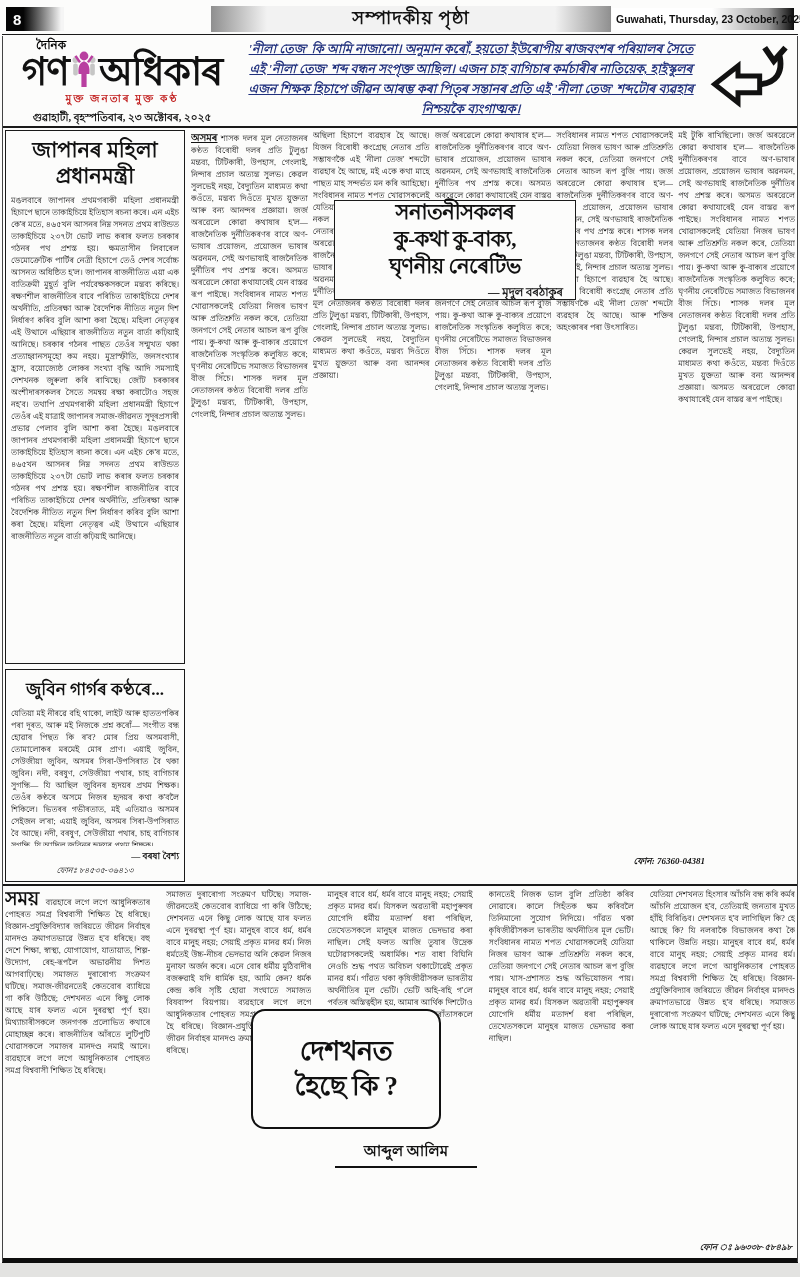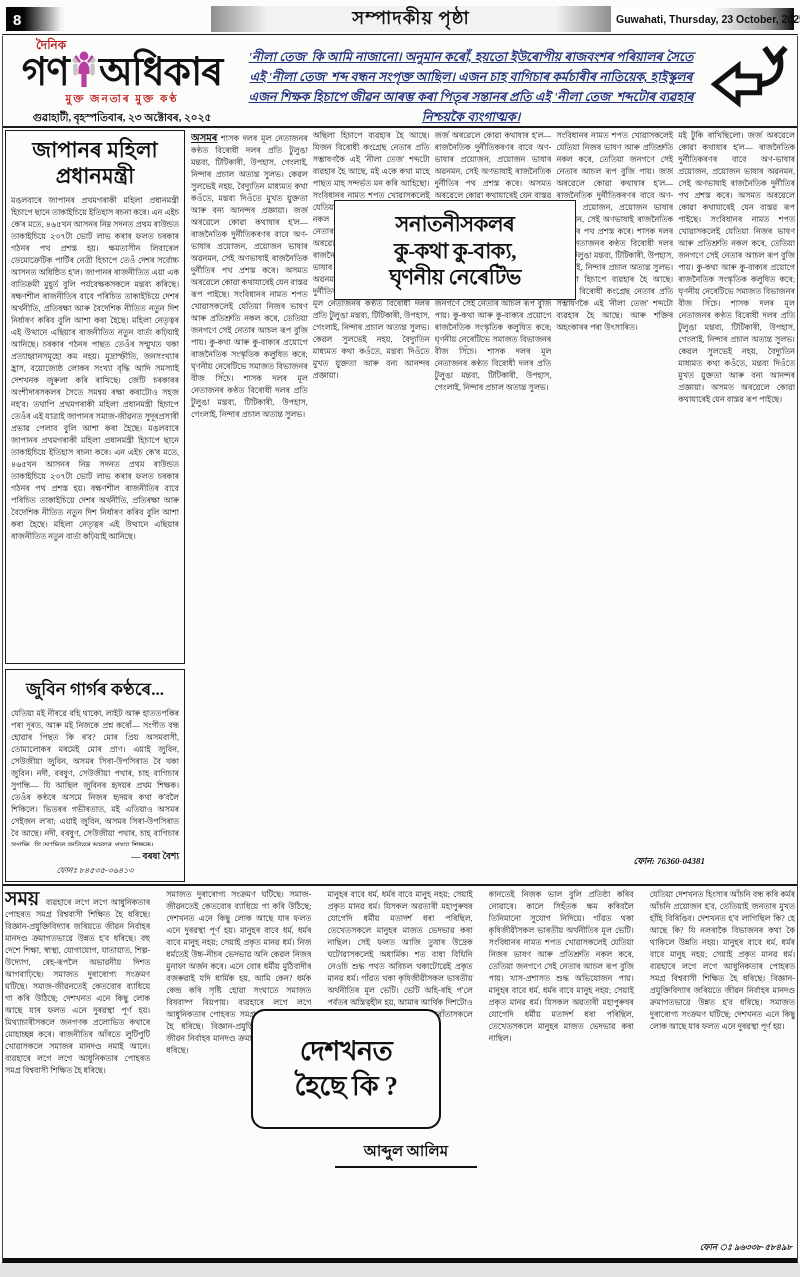--- a/index.html
+++ b/index.html
@@ -22,27 +22,27 @@
   .date-box span{font-family:"Liberation Sans",sans-serif;font-size:10.5px;font-weight:bold;
       font-stretch:condensed;padding-left:4px;white-space:nowrap;}
   .rule{position:absolute;left:2px;right:2px;background:#1a1a1a;}
   .r1{top:34px;height:1px;}
   .r2{top:126px;height:2px;}
   .r3{top:884px;height:2px;}
   .bottomline{position:absolute;left:2px;right:2px;top:1258px;height:5px;background:#0d0d0d;}
   
   .header{position:absolute;left:4px;right:4px;top:37px;height:88px;}
   .masthead{position:absolute;left:4px;top:2px;width:228px;text-align:center;}
-  .daily{color:#b91c1c;font-weight:bold;font-size:12px;text-align:left;padding-left:28px;line-height:1;}
+  .daily{color:#000000;font-weight:bold;font-size:12px;text-align:left;padding-left:28px;line-height:1;}
   .nameline{display:flex;align-items:flex-end;justify-content:center;gap:2px;line-height:.9;}
   .nm{font-size:39px;font-weight:bold;letter-spacing:-1px;}
   .person-ico{width:26px;height:38px;}
   .slogan{color:#c22020;font-weight:bold;font-size:10.5px;letter-spacing:2px;margin-top:2px;}
   .as-date{font-size:10.5px;font-weight:bold;margin-top:2px;}
-  .lead-quote{position:absolute;left:238px;width:458px;top:10px;text-align:center;
+  .lead-quote{position:absolute;left:238px;width:458px;top:2px;text-align:center;
       color:#20307d;font-weight:bold;font-style:italic;font-size:12.5px;line-height:1.6;
       text-decoration:underline;}
   .arrow-wrap{position:absolute;right:6px;top:4px;width:84px;height:80px;}
   
   .main{position:absolute;left:5px;right:5px;top:130px;height:752px;display:flex;gap:6px;}
   .leftcol{width:180px;flex:0 0 180px;display:flex;flex-direction:column;gap:5px;}
   .box{border:1.5px solid #1a1a1a;padding:4px 5px;overflow:hidden;background:#fcfcfb;}
   .box.ed{height:524px;display:flex;flex-direction:column;}
   .box.zu{flex:1;display:flex;flex-direction:column;}
   .ed-head{font-size:21px;font-weight:bold;text-align:center;line-height:1.25;margin:2px 0 5px;}
@@ -158,20 +158,21 @@
         <span>সংবিধানৰ নামত শপত খোৱাসকলেই যেতিয়া নিজৰ ভাষণ আৰু প্ৰতিশ্ৰুতি নকল কৰে, তেতিয়া জনগণে সেই নেতাৰ আচল ৰূপ বুজি পায়। জৰ্জ অৰৱেলে কোৱা কথাষাৰ হ'ল— ৰাজনৈতিক দুৰ্নীতিকৰণৰ বাবে অণ-ভাষাৰ প্ৰয়োজন, প্ৰয়োজন ভাষাৰ অৱনমন, সেই অণভাষাই ৰাজনৈতিক দুৰ্নীতিৰ পথ প্ৰশস্ত কৰে। শাসক দলৰ মূল নেতাজনৰ কণ্ঠত বিৰোধী দলৰ প্ৰতি টুলুঙা মন্তব্য, টিটিকাৰী, উপহাস, গেংলাই, নিন্দাৰ প্ৰচাল অত্যন্ত সুলভ। অছিলা হিচাপে ব্যৱহাৰ হৈ আছে। যিজন বিৰোধী কংগ্ৰেছ নেতাৰ প্ৰতি সম্ভাষণকৈ এই 'নীলা তেজ' শব্দটো ব্যৱহাৰ হৈ আছে। আৰু শক্তিৰ অহংকাৰৰ পৰা উৎসাৰিত।</span>
       </div>
       <div class="col">
         <span>মই টুকি ৰাখিছিলো। জৰ্জ অৰৱেলে কোৱা কথাষাৰ হ'ল— ৰাজনৈতিক দুৰ্নীতিকৰণৰ বাবে অণ-ভাষাৰ প্ৰয়োজন, প্ৰয়োজন ভাষাৰ অৱনমন, সেই অণভাষাই ৰাজনৈতিক দুৰ্নীতিৰ পথ প্ৰশস্ত কৰে। অসমত অৰৱেলে কোৱা কথাযাৰেই যেন বাস্তৱ ৰূপ পাইছে। সংবিধানৰ নামত শপত খোৱাসকলেই যেতিয়া নিজৰ ভাষণ আৰু প্ৰতিশ্ৰুতি নকল কৰে, তেতিয়া জনগণে সেই নেতাৰ আচল ৰূপ বুজি পায়। কু-কথা আৰু কু-বাক্যৰ প্ৰয়োগে ৰাজনৈতিক সংস্কৃতিক কলুষিত কৰে; ঘৃণনীয় নেৰেটিভে সমাজত বিভাজনৰ বীজ সিঁচে। শাসক দলৰ মূল নেতাজনৰ কণ্ঠত বিৰোধী দলৰ প্ৰতি টুলুঙা মন্তব্য, টিটিকাৰী, উপহাস, গেংলাই, নিন্দাৰ প্ৰচাল অত্যন্ত সুলভ। কেৱল সুলভেই নহয়, বৈদ্যুতিন মাধ্যমত কথা কওঁতে, মন্তব্য দিওঁতে মুখত য়ুক্ততা আৰু বন্য আনন্দৰ প্ৰজ্ঞায়া। অসমত অৰৱেলে কোৱা কথাযাৰেই যেন বাস্তৱ ৰূপ পাইছে।</span>
       </div>
 
       <div class="pullquote">
         <div class="pq-line">সনাতনীসকলৰ</div>
         <div class="pq-line">কু-কথা কু-বাক্য,</div>
         <div class="pq-line">ঘৃণনীয় নেৰেটিভ</div>
+        <div class="pq-by">— মৃদুল বৰঠাকুৰ</div>
       </div>
 
       <div class="midphone">ফোন: 76360-04381</div>
     </div>
   </div>
   <div class="rule r3"></div>
 
   <div class="bottom">
     <div class="bcol">
       <span class="bigword">সময়</span>

